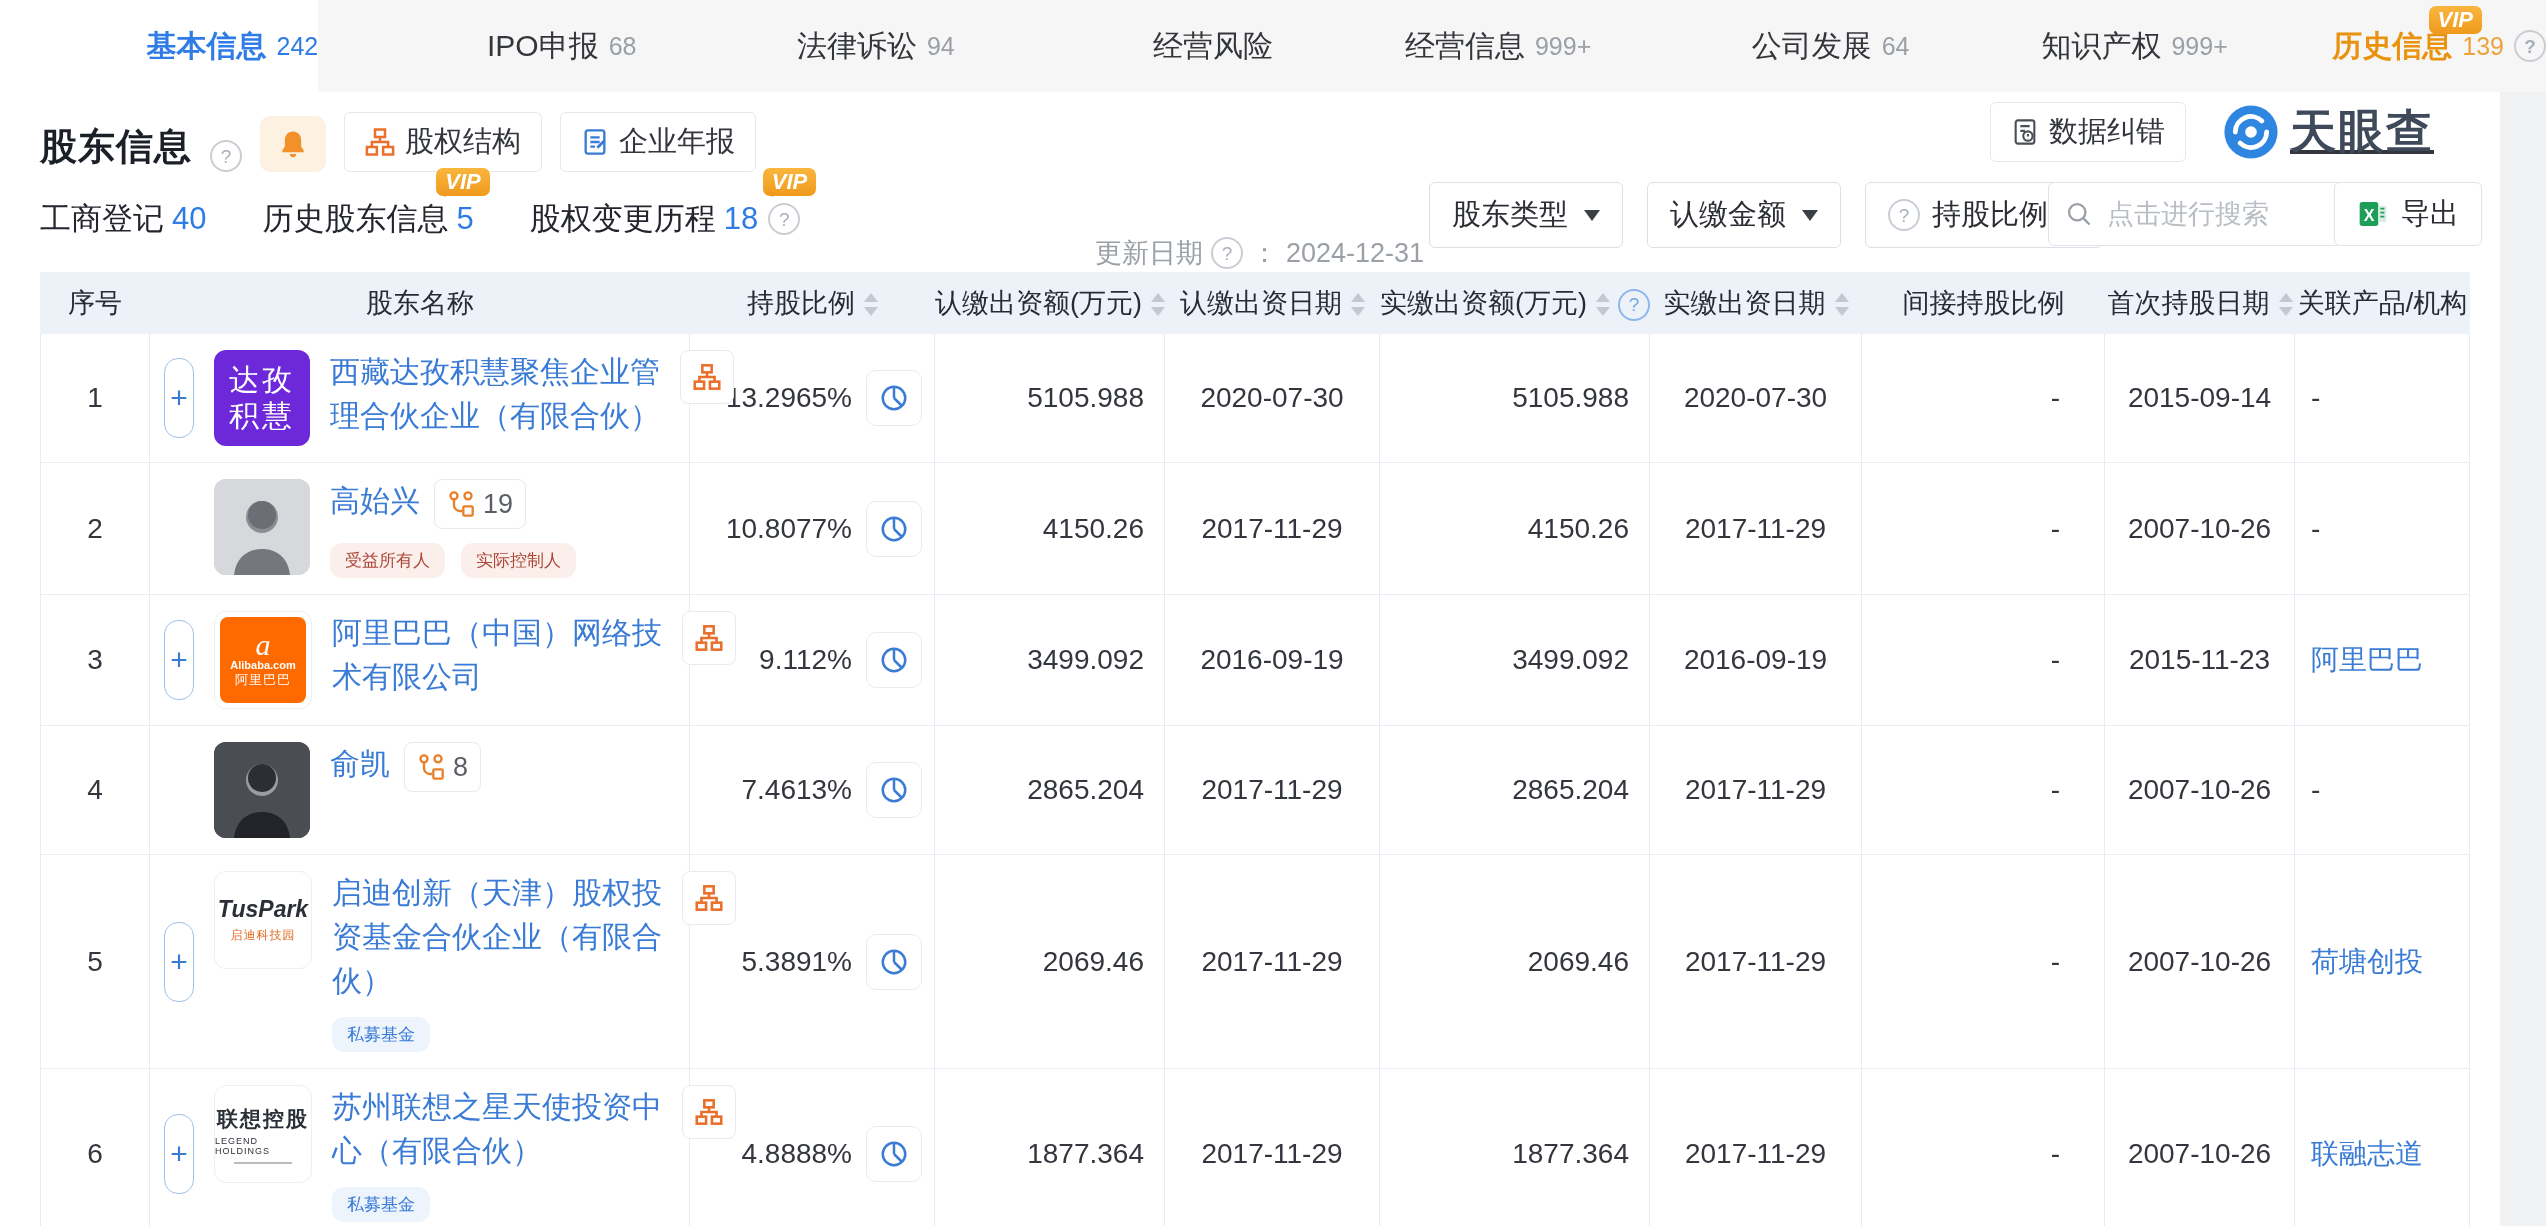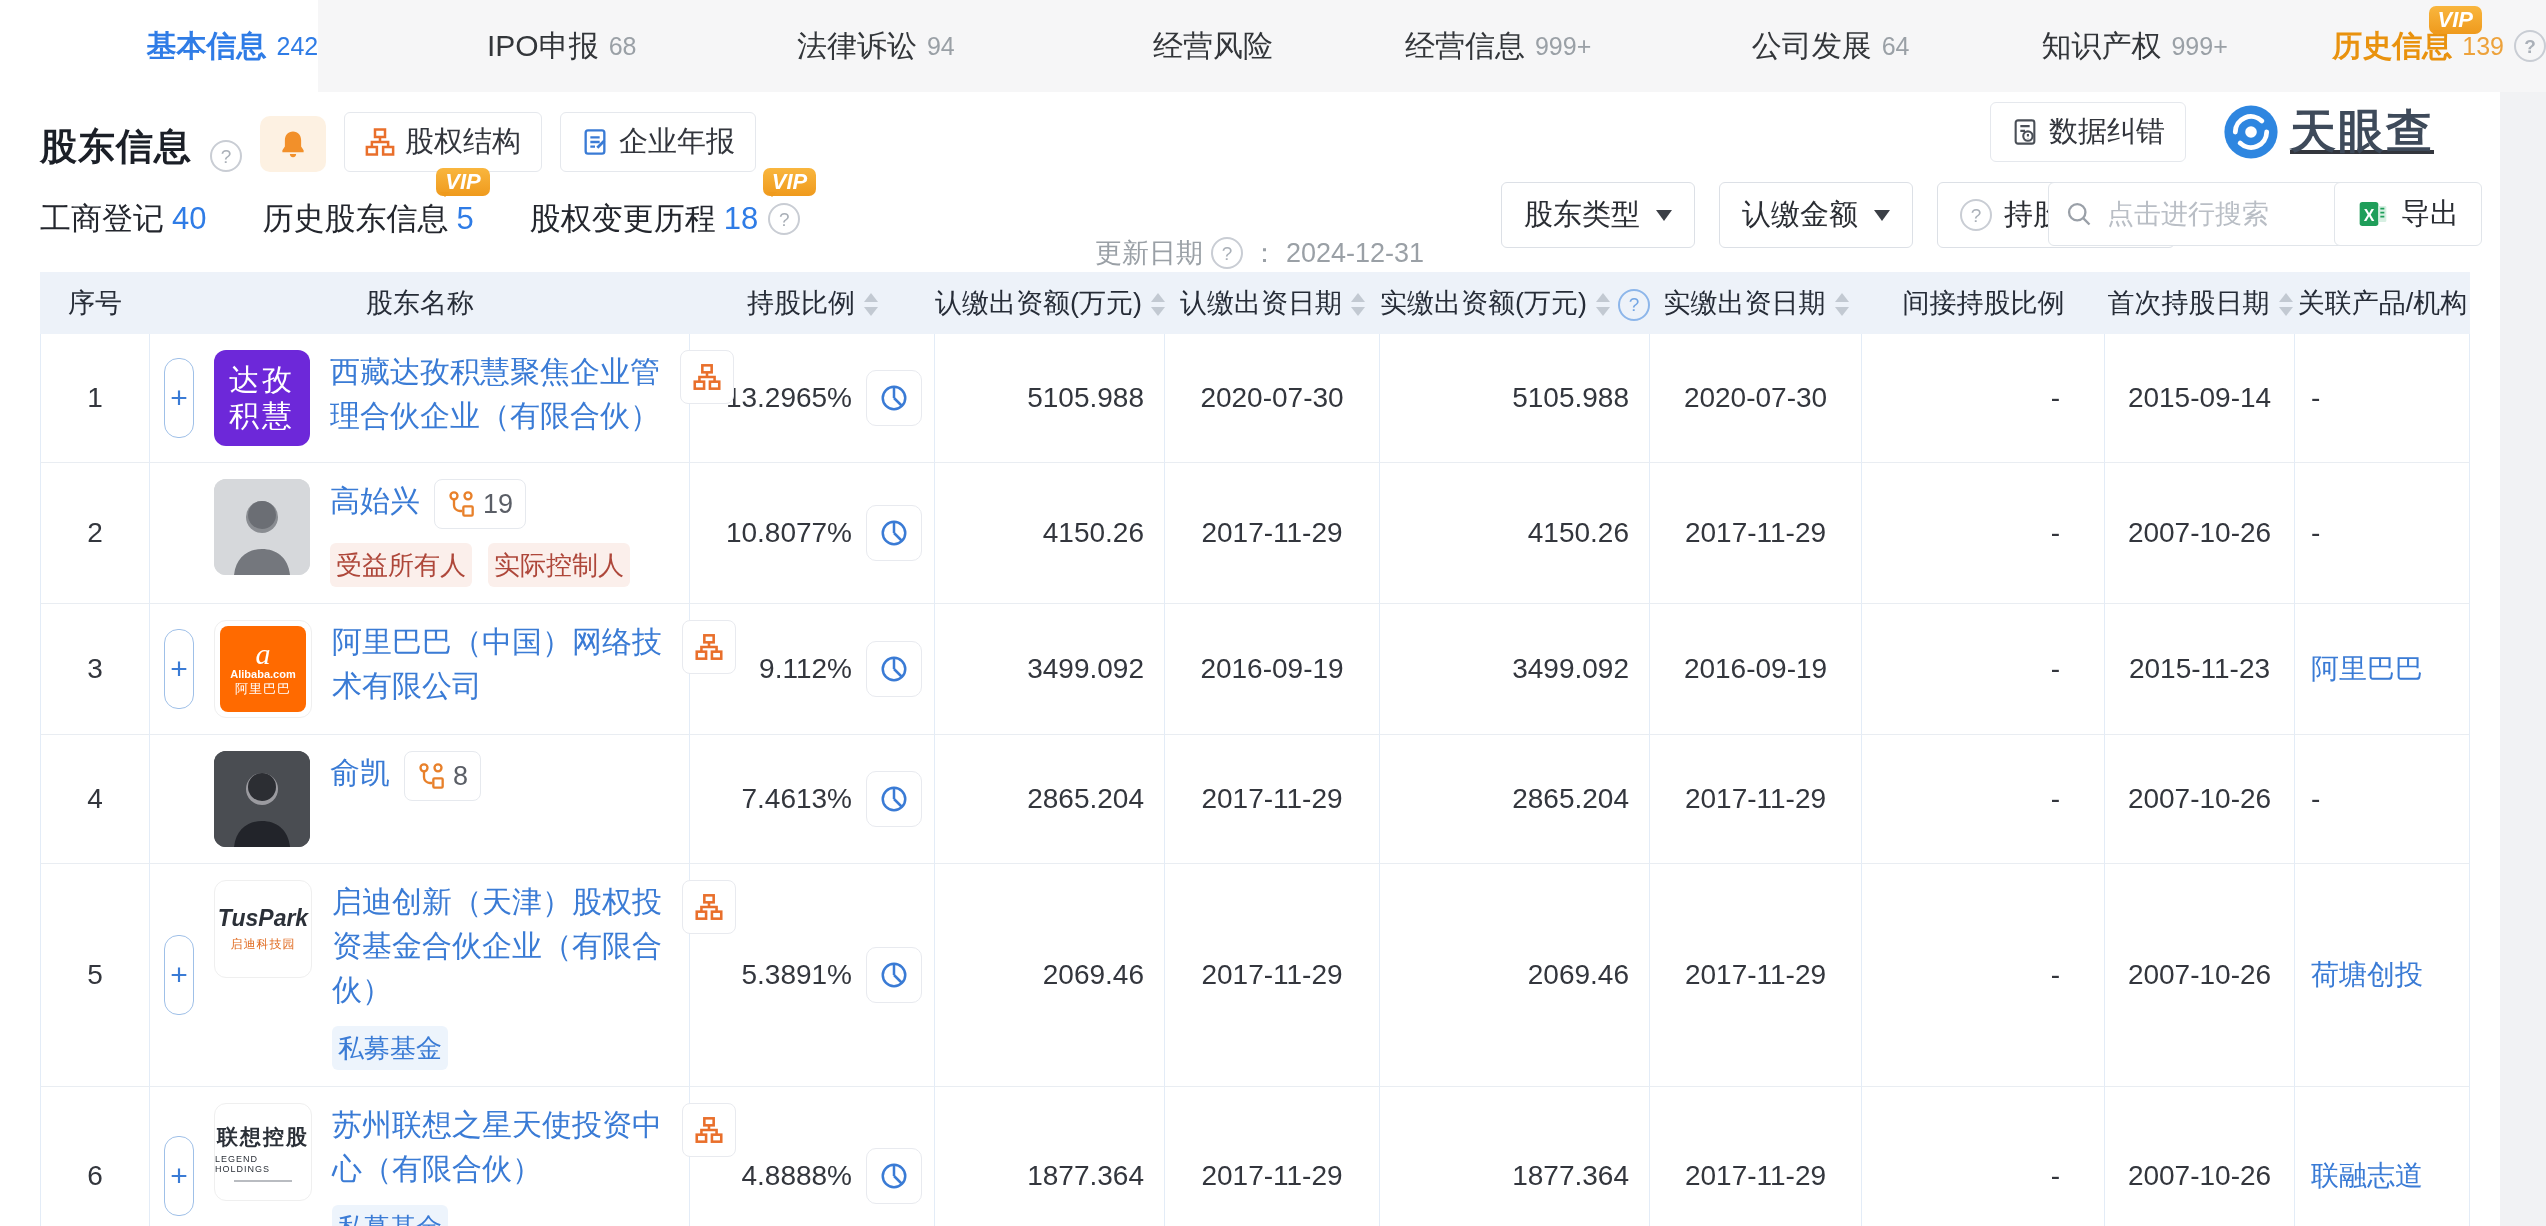--- a/index.html
+++ b/index.html
@@ -38,21 +38,21 @@
   
   .subrow{position:absolute;top:172px;left:0;width:2500px;height:80px;background:#fff;}
   .subtabs{position:absolute;left:40px;top:0;display:flex;gap:56px;}
   .subtab{position:relative;padding:26px 0 22px 0;font-size:31px;color:#23262d;display:flex;align-items:center;cursor:pointer;}
   .subtab .cnt{color:#2f7ce6;margin-left:8px;}
   .subtab.active{font-weight:bold;}
   .subtab.active:after{content:"";position:absolute;left:0;right:0;bottom:0;height:7px;border-radius:4px;background:#2f7ce6;}
   .subtab .vip{position:absolute;top:-4px;right:-16px;}
   .subtab .help{margin-left:10px;}
   .update{position:absolute;left:1095px;top:26px;display:flex;align-items:center;font-size:27px;color:#9aa0a6;gap:8px;margin-top:37px;}
-  .filters{position:absolute;left:1501px;top:10px;display:flex;gap:24px;}
+  .filters{position:absolute;left:1429px;top:10px;display:flex;gap:24px;}
   .fbtn{height:64px;border:1px solid #dcе0e6;border:1px solid #dce0e6;border-radius:6px;background:#fff;display:inline-flex;
         align-items:center;padding:0 22px;font-size:29px;color:#2b2e34;gap:12px;}
   .caret{width:0;height:0;border-left:8px solid transparent;border-right:8px solid transparent;border-top:11px solid #3b3f46;margin-left:4px;}
   .search{position:absolute;left:2048px;top:10px;width:268px;height:62px;border:1px solid #e1e5ea;border-radius:6px;
           background:#fff;display:flex;align-items:center;padding:0 16px;gap:12px;}
   .search input{border:none;outline:none;font-size:27px;color:#33363d;width:190px;font-family:inherit;background:transparent;}
   .search input::placeholder{color:#b9bec5;}
   .export{position:absolute;left:2334px;top:10px;height:62px;width:146px;border:1px solid #e1e5ea;border-radius:6px;
           background:#fff;display:flex;align-items:center;justify-content:center;font-size:29px;color:#2b2e34;gap:12px;}
 
@@ -87,21 +87,21 @@
   .lg-line{width:58px;height:2px;background:#b9bcc1;margin-top:6px;}
   .ntxt{display:flex;flex-direction:column;}
   .nrow{display:flex;align-items:flex-start;gap:14px;}
   .nlink{font-size:30px;line-height:44px;color:#3a7bd5;width:336px;cursor:pointer;}
   .nlink.short{width:auto;}
   .iconbtn{width:52px;height:52px;border:1px solid #e8eaef;border-radius:8px;background:#fff;display:flex;align-items:center;
            justify-content:center;flex:none;margin-top:0px;}
   .nbadge{height:48px;border:1px solid #e6e9ee;border-radius:8px;background:#fff;display:inline-flex;align-items:center;
           padding:0 12px;gap:8px;font-size:27px;color:#5a5e66;flex:none;margin-top:0;}
   .tags{display:flex;gap:16px;margin-top:14px;}
-  .tag{font-size:26px;line-height:1;padding:9px 6px;border-radius:6px;}
+  .tag{font-size:17px;line-height:1;padding:9px 15px;border-radius:12px;}
   .tag.red{color:#ae473a;background:#fbefeb;}
   .tag.blue{color:#3a7bd5;background:#edf4fc;}
   .td-ratio{text-align:right;padding-right:12px;white-space:nowrap;}
   .ratio-val{vertical-align:middle;}
   .piebtn{display:inline-flex;width:54px;height:54px;border:1px solid #e8eaef;border-radius:10px;background:#fff;
           align-items:center;justify-content:center;margin-left:14px;vertical-align:middle;}
   .td-amt{text-align:right;padding-right:20px;}
   .td-date{text-align:center;}
   .td-ind{text-align:right;padding-right:44px;}
   .td-rel{text-align:left;padding-left:16px;}

